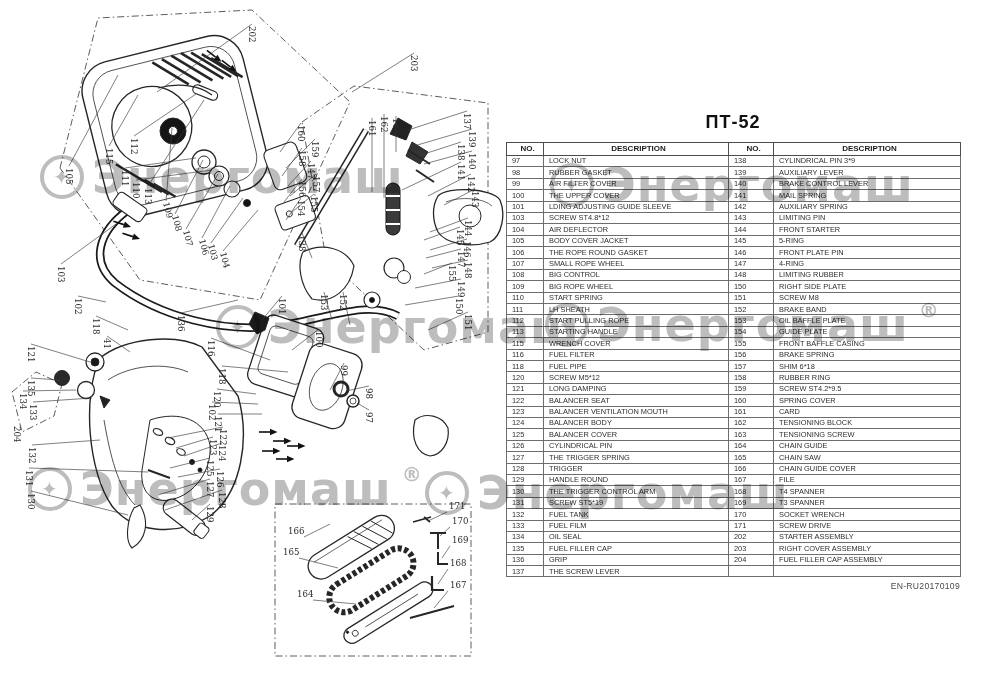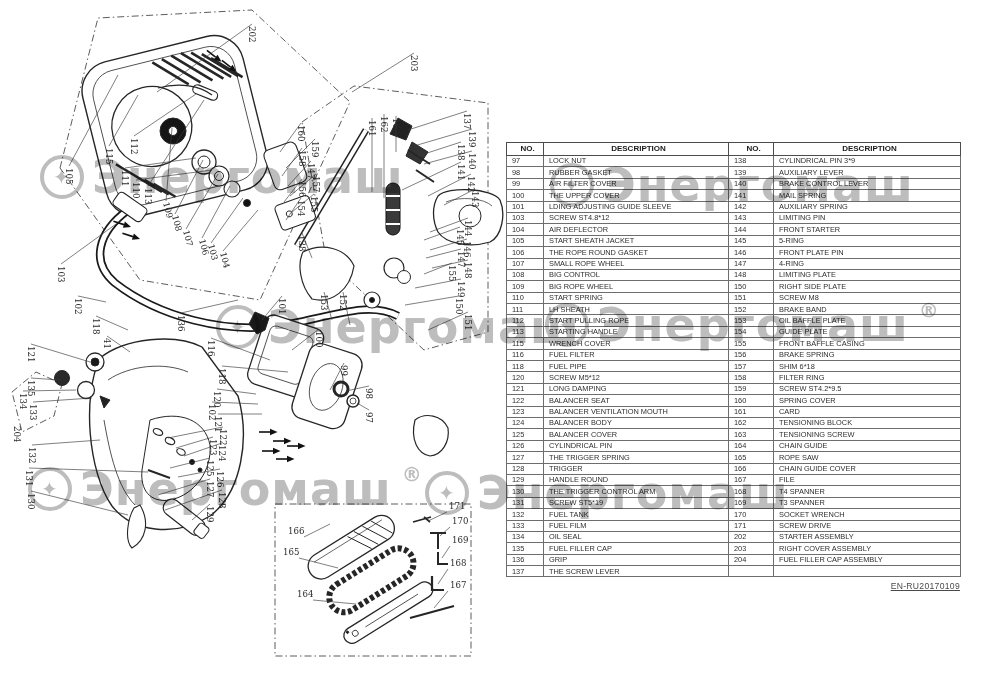--- a/index.html
+++ b/index.html
@@ -14,21 +14,21 @@
   
   #table-wrap{position:absolute;left:506px;top:142px;width:454px;z-index:2;}
   table.parts{border-collapse:collapse;width:454px;table-layout:fixed;}
   table.parts th,table.parts td{border:1px solid #6d6d6d;overflow:hidden;white-space:nowrap;
        font-size:7.4px;line-height:1;color:#2e2e2e;padding:0 0 0 5px;height:10.4px;vertical-align:middle;}
   table.parts th{font-size:8px;font-weight:bold;color:#1b1b1b;height:12px;border-color:#4c4c4c;}
   table.parts{border:1.4px solid #3a3a3a;}
   td.desc,th.desc{padding-left:7px;}
   
   #document-code{position:absolute;left:760px;top:581px;width:200px;text-align:right;
-       font-size:8.6px;color:#4a4a4a;letter-spacing:.3px;z-index:2;text-decoration:underline;}
+       font-size:8.6px;color:#4a4a4a;letter-spacing:.3px;z-index:2;}
   
   #watermark-layer{position:absolute;inset:0;z-index:6;pointer-events:none;mix-blend-mode:multiply;}
   .wm{position:absolute;display:flex;align-items:center;gap:8px;color:#bdbdbd;
       font-weight:bold;font-size:46px;letter-spacing:1px;white-space:nowrap;font-family:"DejaVu Sans",sans-serif;}
   .wm-logo{width:36px;height:36px;border:4px solid #bdbdbd;border-radius:50%;
       display:inline-flex;align-items:center;justify-content:center;font-size:20px;line-height:1;}
   .wm-reg{font-size:20px;vertical-align:super;margin-left:2px;align-self:flex-start;}
 </style>
 </head>
 <body>
@@ -344,20 +344,21 @@
         <use href="#screw-glyph" transform="translate(268 432) rotate(0)"></use>
         <use href="#screw-glyph" transform="translate(282 441) rotate(0)"></use>
         <use href="#screw-glyph" transform="translate(271 451) rotate(0)"></use>
         <use href="#screw-glyph" transform="translate(285 459) rotate(0)"></use>
         <use href="#screw-glyph" transform="translate(296 446) rotate(0)"></use>
         <use href="#screw-glyph" transform="translate(214 56) rotate(38)"></use>
         <use href="#screw-glyph" transform="translate(229 66) rotate(38)"></use>
       </g>
   </svg>
 
+  <div id="model-title">ПТ-52</div>
 
   <div id="table-wrap">
     <table class="parts">
       <colgroup>
           <col style="width:37px">
           <col style="width:185px">
           <col style="width:45px">
           <col style="width:187px">
         </colgroup>
       <thead>
@@ -406,41 +407,41 @@
             <td class="desc">LIMITING PIN</td>
           </tr>
           <tr>
             <td class="no">104</td>
             <td class="desc">AIR DEFLECTOR</td>
             <td class="no">144</td>
             <td class="desc">FRONT STARTER</td>
           </tr>
           <tr>
             <td class="no">105</td>
-            <td class="desc">START SHEATH JACKET</td>
+            <td class="desc">BODY COVER JACKET</td>
             <td class="no">145</td>
             <td class="desc">5-RING</td>
           </tr>
           <tr>
             <td class="no">106</td>
             <td class="desc">THE ROPE ROUND GASKET</td>
             <td class="no">146</td>
             <td class="desc">FRONT PLATE PIN</td>
           </tr>
           <tr>
             <td class="no">107</td>
             <td class="desc">SMALL ROPE WHEEL</td>
             <td class="no">147</td>
             <td class="desc">4-RING</td>
           </tr>
           <tr>
             <td class="no">108</td>
             <td class="desc">BIG CONTROL</td>
             <td class="no">148</td>
-            <td class="desc">LIMITING PLATE</td>
+            <td class="desc">LIMITING RUBBER</td>
           </tr>
           <tr>
             <td class="no">109</td>
             <td class="desc">BIG ROPE WHEEL</td>
             <td class="no">150</td>
             <td class="desc">RIGHT SIDE PLATE</td>
           </tr>
           <tr>
             <td class="no">110</td>
             <td class="desc">START SPRING</td>
@@ -480,21 +481,21 @@
           <tr>
             <td class="no">118</td>
             <td class="desc">FUEL PIPE</td>
             <td class="no">157</td>
             <td class="desc">SHIM 6*18</td>
           </tr>
           <tr>
             <td class="no">120</td>
             <td class="desc">SCREW M5*12</td>
             <td class="no">158</td>
-            <td class="desc">FILTER RING</td>
+            <td class="desc">RUBBER RING</td>
           </tr>
           <tr>
             <td class="no">121</td>
             <td class="desc">LONG DAMPING</td>
             <td class="no">159</td>
             <td class="desc">SCREW ST4.2*9.5</td>
           </tr>
           <tr>
             <td class="no">122</td>
             <td class="desc">BALANCER SEAT</td>
@@ -522,21 +523,21 @@
           <tr>
             <td class="no">126</td>
             <td class="desc">CYLINDRICAL PIN</td>
             <td class="no">164</td>
             <td class="desc">CHAIN GUIDE</td>
           </tr>
           <tr>
             <td class="no">127</td>
             <td class="desc">THE TRIGGER SPRING</td>
             <td class="no">165</td>
-            <td class="desc">ROPE SAW</td>
+            <td class="desc">CHAIN SAW</td>
           </tr>
           <tr>
             <td class="no">128</td>
             <td class="desc">TRIGGER</td>
             <td class="no">166</td>
             <td class="desc">CHAIN GUIDE COVER</td>
           </tr>
           <tr>
             <td class="no">129</td>
             <td class="desc">HANDLE ROUND</td>

